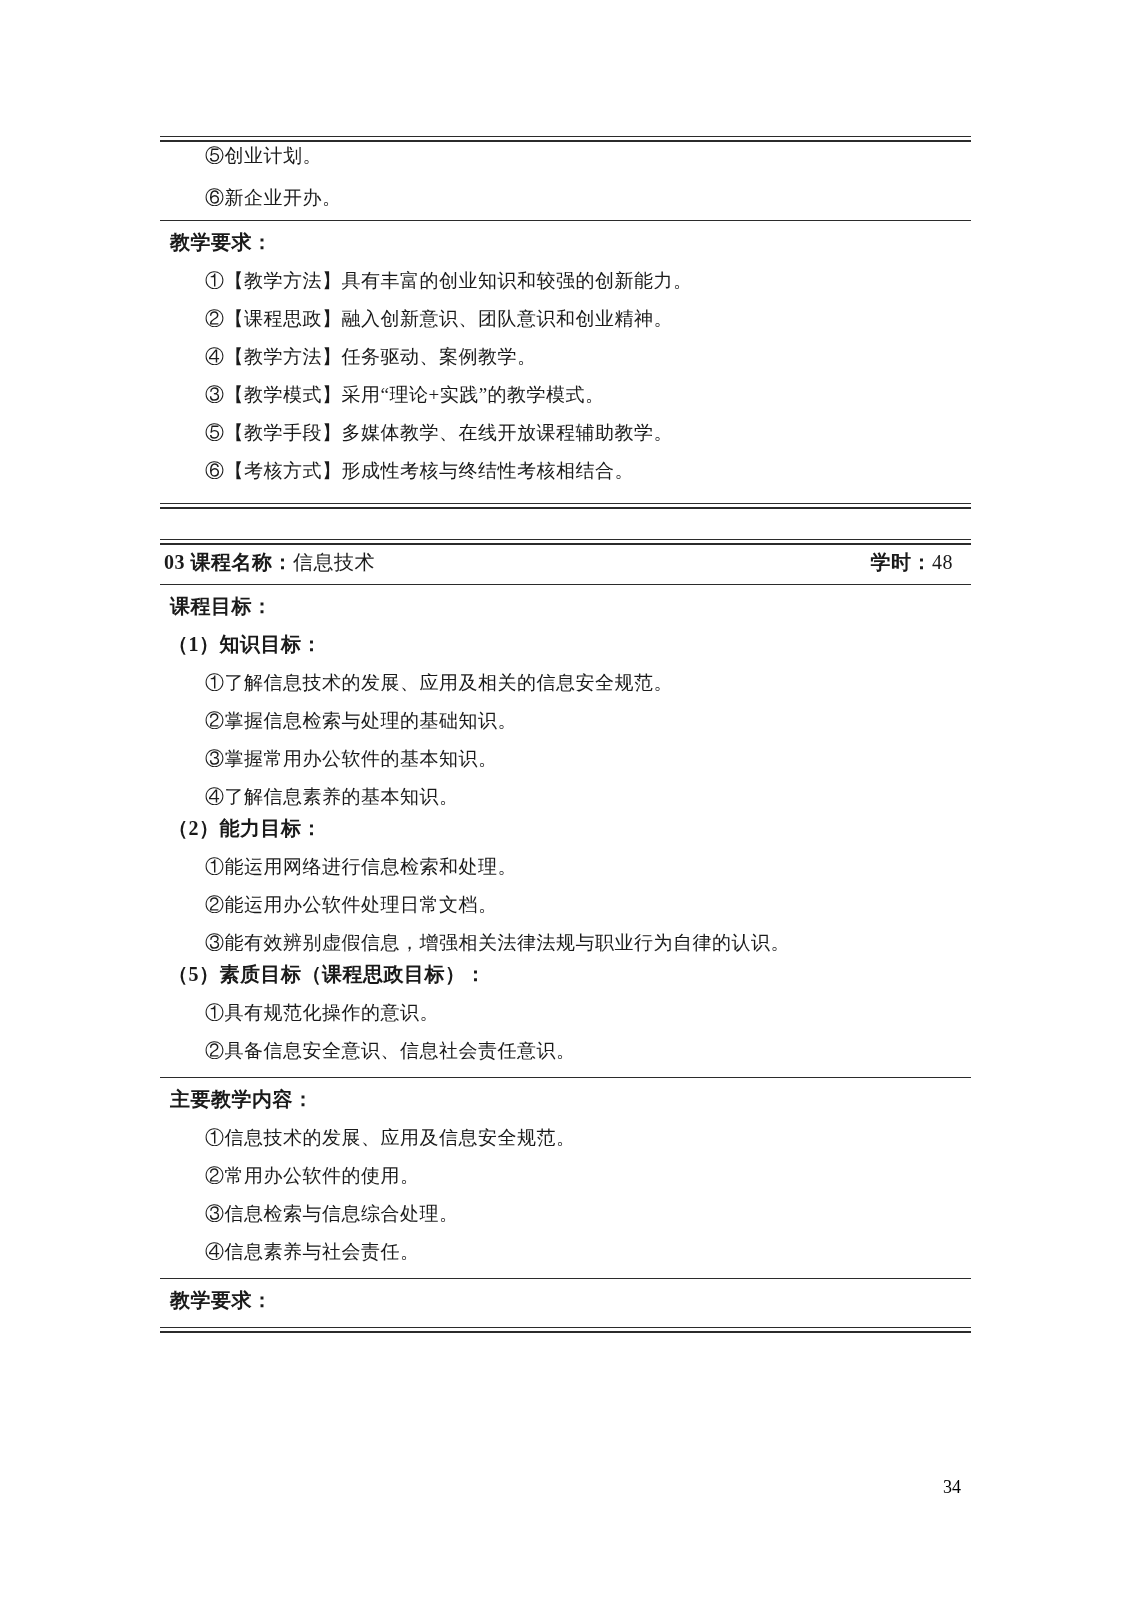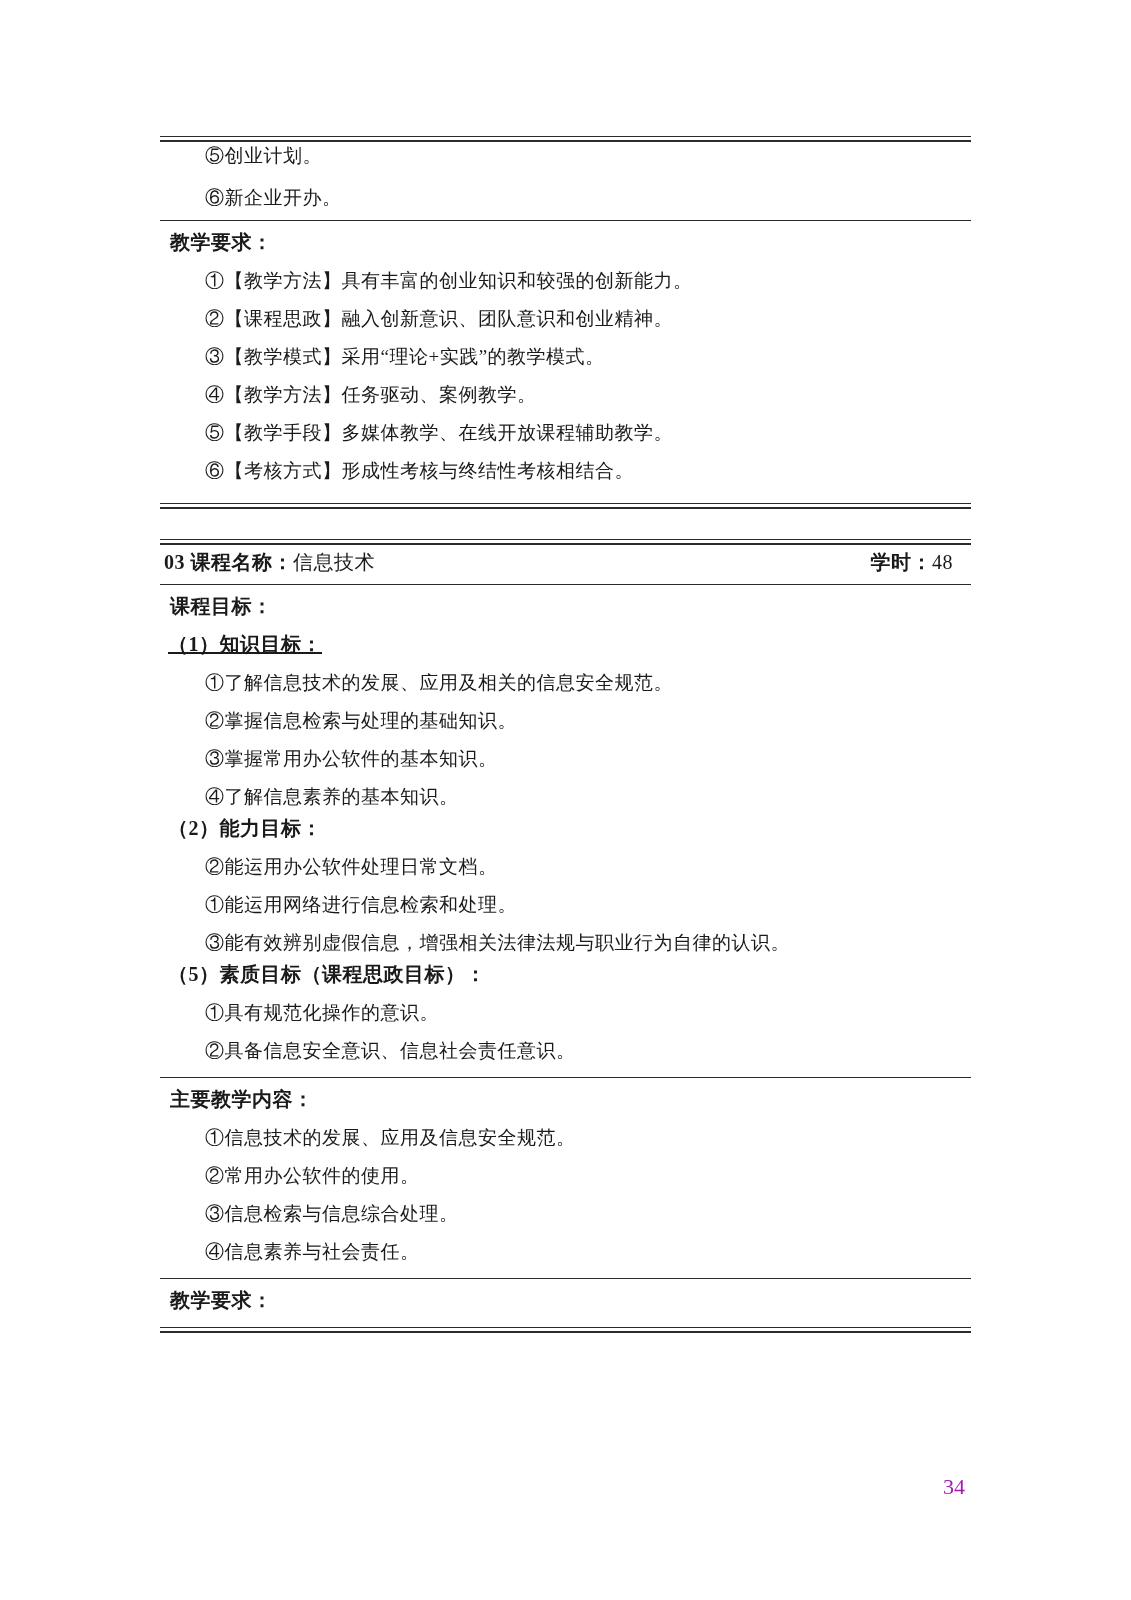--- a/index.html
+++ b/index.html
@@ -66,53 +66,53 @@
   .header-left, .header-right {
     font-size: 20px;
     line-height: 28px;
   }
   .bold { font-weight: bold; letter-spacing: 0.5px; }
   .regular { font-weight: 400; letter-spacing: 0.5px; }
   .page-number {
     position: absolute;
     left: 943px;
     top: 1476px;
-    font-size: 22px;
+    font-size: 18px;
     line-height: 22px;
-    color: #a21caf;
+    color: #000000;
   }
   
   .mt-first { margin-top: 2px; }
   .mt-18 { margin-top: 18px; }
   .mt-10 { margin-top: 10px; }
   .mt-20 { margin-top: 20px; }
   .mt-30 { margin-top: 30px; }
   .mt-8 { margin-top: 8px; }
-  .mt-12 { margin-top: 12px; text-decoration: underline; }
+  .mt-12 { margin-top: 12px; }
   .mt-6 { margin-top: 6px; }
   .mt-14b { margin-top: 14px; }
 </style>
 </head>
 <body>
 
 <div class="page">
   <div class="content">
 
     <div class="rule-double"></div>
 
     <p class="li mt-first">⑤创业计划。</p>
     <p class="li mt-18">⑥新企业开办。</p>
 
     <div class="rule mt-10"></div>
 
     <h3 class="heading">教学要求：</h3>
     <p class="li">①【教学方法】具有丰富的创业知识和较强的创新能力。</p>
     <p class="li">②【课程思政】融入创新意识、团队意识和创业精神。</p>
+    <p class="li">④【教学方法】任务驱动、案例教学。</p>
     <p class="li">③【教学模式】采用“理论+实践”的教学模式。</p>
-    <p class="li">④【教学方法】任务驱动、案例教学。</p>
     <p class="li">⑤【教学手段】多媒体教学、在线开放课程辅助教学。</p>
     <p class="li">⑥【考核方式】形成性考核与终结性考核相结合。</p>
 
     <div class="rule-double mt-20"></div>
 
     <div class="rule-double mt-30"></div>
 
     <div class="header-row">
       <div class="header-left">
         <span class="bold">03 课程名称：</span><span class="regular">信息技术</span>
@@ -126,22 +126,22 @@
 
     <h3 class="heading">课程目标：</h3>
 
     <h4 class="subheading mt-12">（1）知识目标：</h4>
     <p class="li">①了解信息技术的发展、应用及相关的信息安全规范。</p>
     <p class="li">②掌握信息检索与处理的基础知识。</p>
     <p class="li">③掌握常用办公软件的基本知识。</p>
     <p class="li">④了解信息素养的基本知识。</p>
 
     <h4 class="subheading mt-6">（2）能力目标：</h4>
+    <p class="li">①能运用网络进行信息检索和处理。</p>
     <p class="li">②能运用办公软件处理日常文档。</p>
-    <p class="li">①能运用网络进行信息检索和处理。</p>
     <p class="li">③能有效辨别虚假信息，增强相关法律法规与职业行为自律的认识。</p>
 
     <h4 class="subheading mt-6">（5）素质目标（课程思政目标）：</h4>
     <p class="li">①具有规范化操作的意识。</p>
     <p class="li">②具备信息安全意识、信息社会责任意识。</p>
 
     <div class="rule mt-14b"></div>
 
     <h3 class="heading">主要教学内容：</h3>
     <p class="li">①信息技术的发展、应用及信息安全规范。</p>

